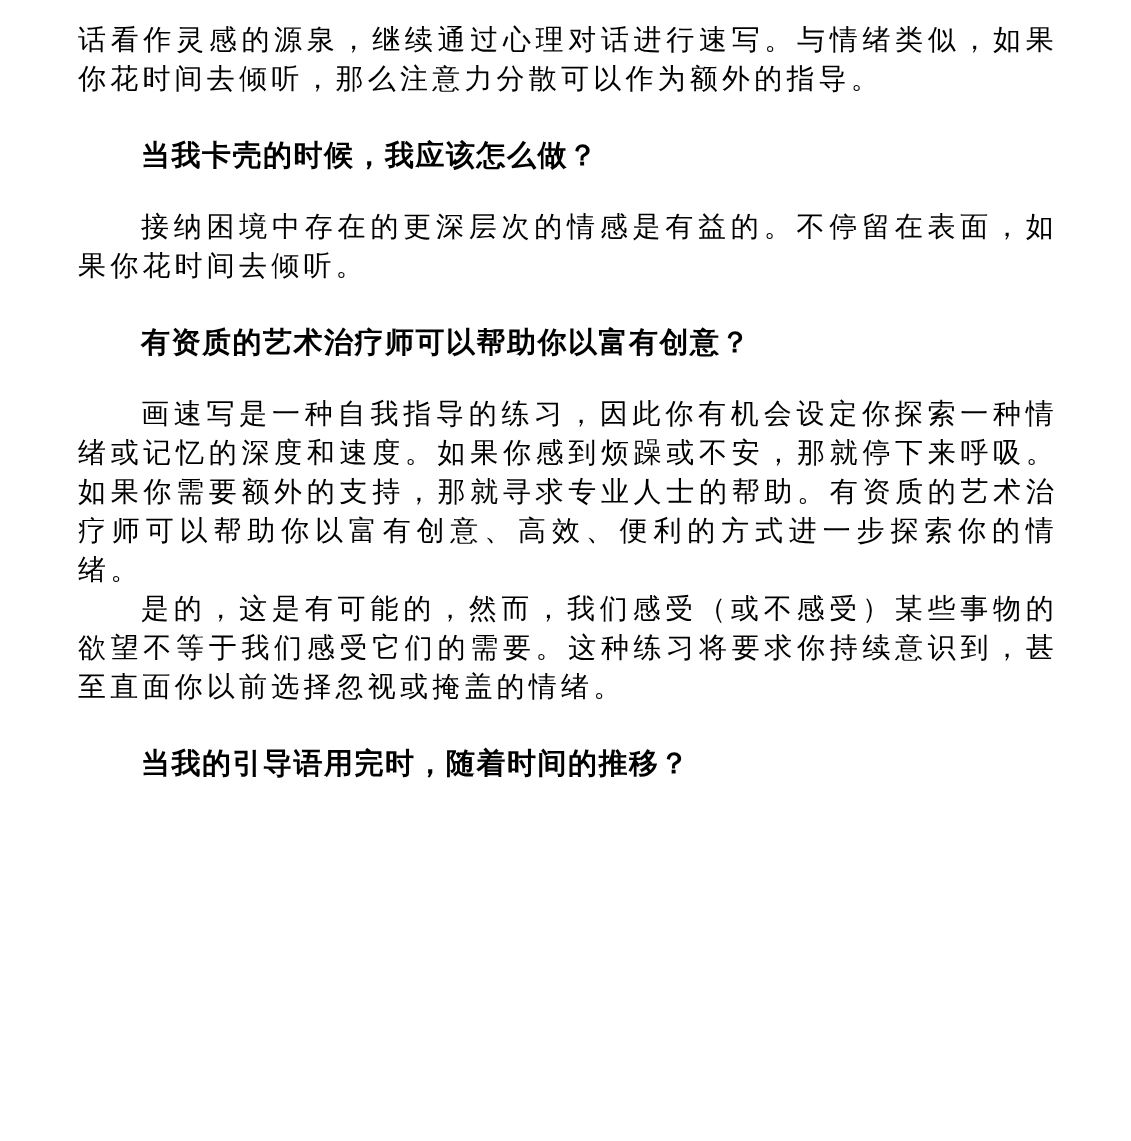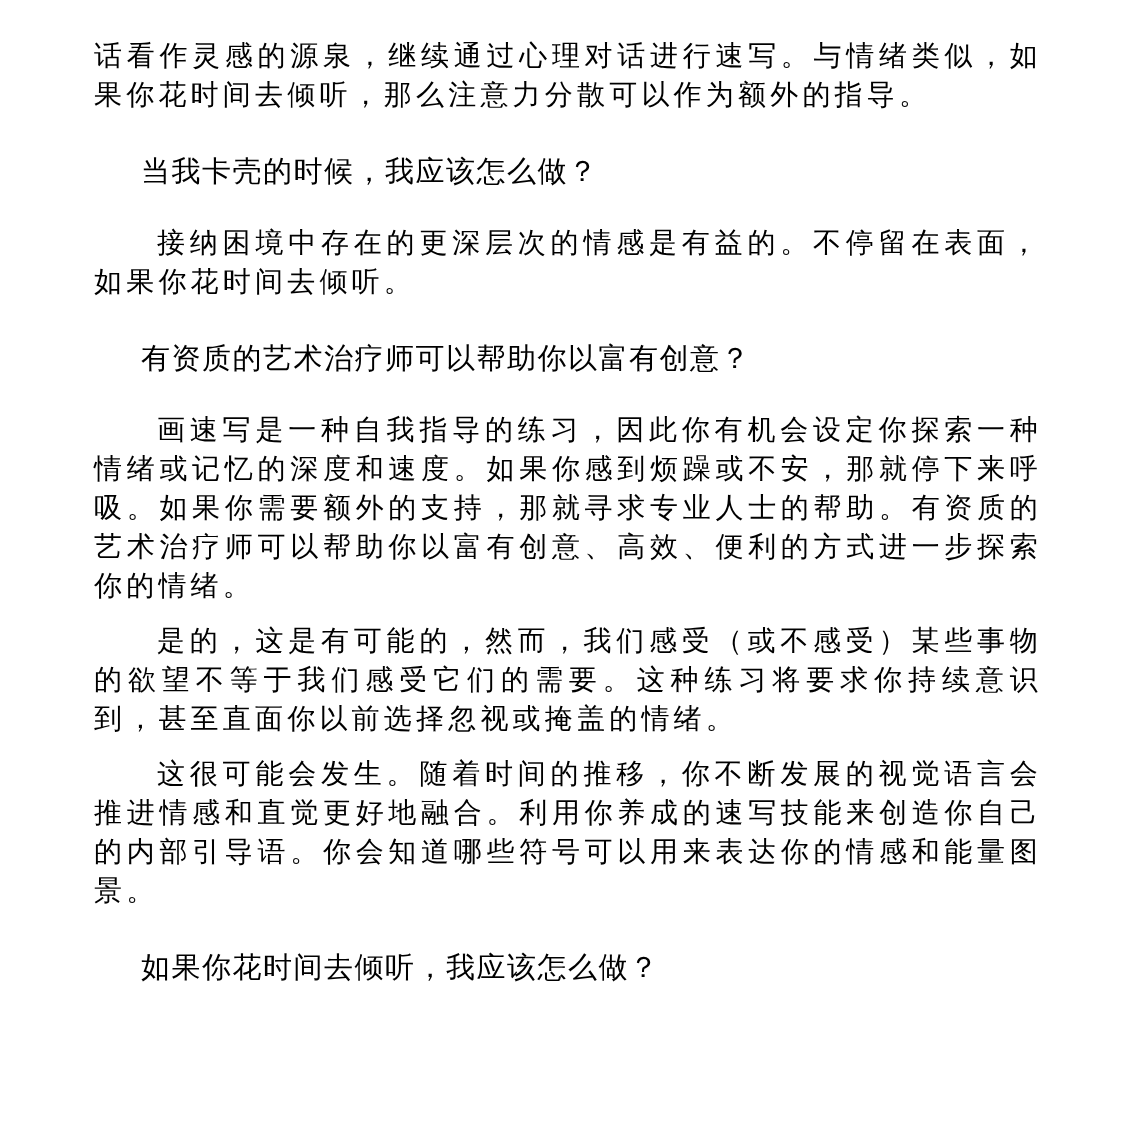--- a/index.html
+++ b/index.html
@@ -14,37 +14,37 @@
     font-family: "Liberation Sans", sans-serif;
   }
   .page {
     position: absolute;
     left: 78px;
     top: 20px;
     width: 980px;
     color: #000000;
   }
   .body-text {
-    margin: 16px;
+    margin: 0;
     font-size: 28px;
     line-height: 39px;
     letter-spacing: 4.2px;
     text-align: justify;
     text-indent: 63px;
     font-weight: 400;
   }
   .body-text.continuation {
     text-indent: 0;
   }
   .section-heading {
     margin: 38px 0 32px 0;
     font-size: 29px;
     line-height: 39px;
     letter-spacing: 1.5px;
-    font-weight: 400;
+    font-weight: 700;
     text-align: left;
     text-indent: 63px;
   }
 </style>
 </head>
 <body>
 
 <div class="page">
   <p class="body-text continuation">话看作灵感的源泉，继续通过心理对话进行速写。与情绪类似，如果你花时间去倾听，那么注意力分散可以作为额外的指导。</p>
 
@@ -53,16 +53,15 @@
 
   <p class="body-text">接纳困境中存在的更深层次的情感是有益的。不停留在表面，如果你花时间去倾听。</p>
 
   <h2 class="section-heading">有资质的艺术治疗师可以帮助你以富有创意？</h2>
 
   <p class="body-text">画速写是一种自我指导的练习，因此你有机会设定你探索一种情绪或记忆的深度和速度。如果你感到烦躁或不安，那就停下来呼吸。如果你需要额外的支持，那就寻求专业人士的帮助。有资质的艺术治疗师可以帮助你以富有创意、高效、便利的方式进一步探索你的情绪。</p>
 
   <p class="body-text">是的，这是有可能的，然而，我们感受（或不感受）某些事物的欲望不等于我们感受它们的需要。这种练习将要求你持续意识到，甚至直面你以前选择忽视或掩盖的情绪。</p>
 
 
-  <p class="body-text">这很可能会发生。随着时间的推移，你不断发展的视觉语言会推进情感和直觉更好地融合。利用你养成的速写技能来创造你自己的内部引导语。你会知道哪些符号可以用来表达你的情感和能量图景。</p>
 
-  <h2 class="section-heading">如果你花时间去倾听，我应该怎么做？</h2>
+  <h2 class="section-heading">当我的引导语用完时，随着时间的推移？</h2>
 </div>
 
 </body></html>

